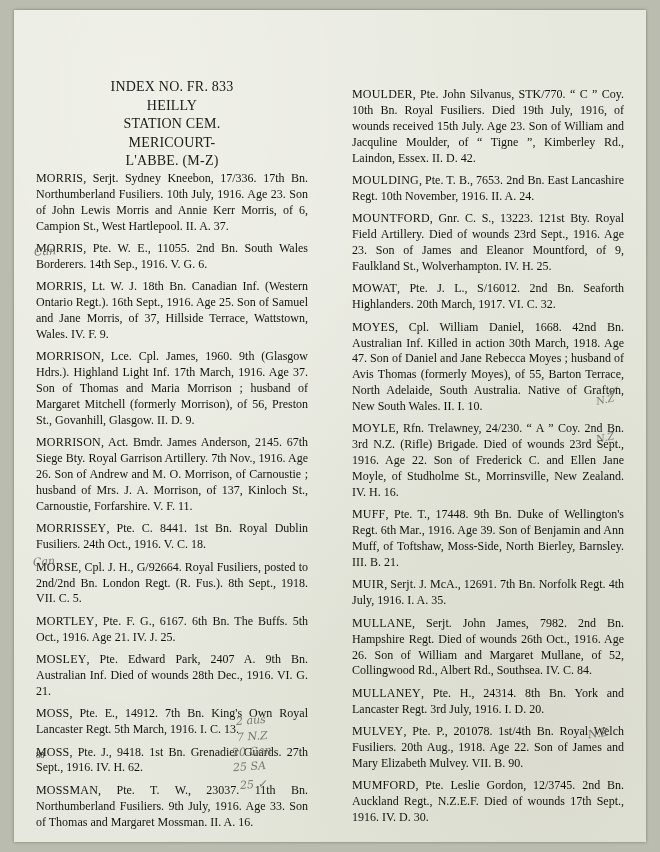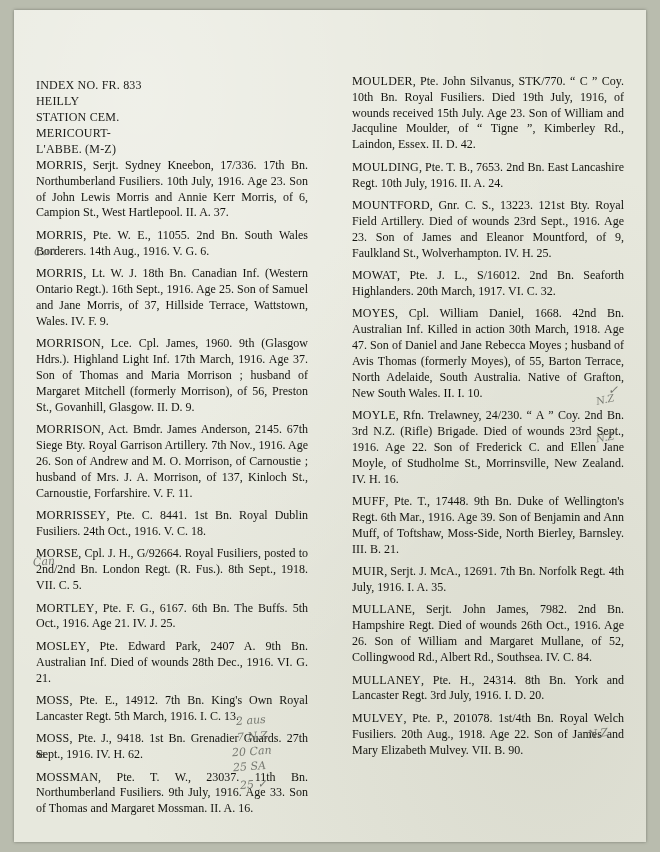--- a/index.html
+++ b/index.html
@@ -43,22 +43,22 @@
     width: 272px;
     flex: 0 0 272px;
   }
   .col-right {
     width: 272px;
     flex: 0 0 272px;
     margin-left: 44px;
   }
   .header-block {
     width: 272px;
-    text-align: left;
-    font-size: 12px;
+    text-align: center;
+    font-size: 14px;
     line-height: 1.33;
     letter-spacing: 0.2px;
     color: #1c1c18;
     font-variant: small-caps;
     text-transform: uppercase;
   }
   .header-block div {
     white-space: nowrap;
   }
   .entry {
@@ -132,45 +132,46 @@
         <div>MERICOURT-</div>
         <div>L'ABBE.   (M-Z)</div>
       </div>
       <div class="firstentry"></div>
     </div>
 
     <div class="columns">
 
       <div class="col-left">
         <div class="entry"><span class="nm">MORRIS</span><span>, Serjt. Sydney Kneebon, 17/336.   17th Bn. Northumberland Fusiliers.   10th July, 1916.   Age 23.   Son of John Lewis Morris and Annie Kerr Morris, of 6, Campion St., West Hartlepool.   II.   A.   37.</span></div>
-        <div class="entry"><span class="nm">MORRIS</span><span>, Pte. W. E., 11055.   2nd Bn. South Wales Borderers.   14th Aug., 1916.   V.   G.   6.</span></div>
+        <div class="entry"><span class="nm">MORRIS</span><span>, Pte. W. E., 11055.   2nd Bn. South Wales Borderers.   14th Sep., 1916.   V.   G.   6.</span></div>
         <div class="entry"><span class="nm">MORRIS</span><span>, Lt. W. J.   18th Bn. Canadian Inf. (Western Ontario Regt.).   16th Sept., 1916.   Age 25.   Son of Samuel and Jane Morris, of 37, Hillside Terrace, Wattstown, Wales.   IV.   F.   9.</span></div>
         <div class="entry"><span class="nm">MORRISON</span><span>, Lce. Cpl. James, 1960.   9th (Glasgow Hdrs.). Highland Light Inf.   17th March, 1916.   Age 37.   Son of Thomas and Maria Morrison ; husband of Margaret Mitchell (formerly Morrison), of 56, Preston St., Govanhill, Glasgow.   II.   D.   9.</span></div>
         <div class="entry"><span class="nm">MORRISON</span><span>, Act. Bmdr. James Anderson, 2145.   67th Siege Bty. Royal Garrison Artillery.   7th Nov., 1916.   Age 26.   Son of Andrew and M. O. Morrison, of Carnoustie ; husband of Mrs. J. A. Morrison, of 137, Kinloch St., Carnoustie, Forfarshire.   V.   F.   11.</span></div>
         <div class="entry"><span class="nm">MORRISSEY</span><span>, Pte. C. 8441.   1st Bn. Royal Dublin Fusiliers.   24th Oct., 1916.   V.   C.   18.</span></div>
         <div class="entry"><span class="nm">MORSE</span><span>, Cpl. J. H., G/92664.   Royal Fusiliers, posted to 2nd/2nd Bn. London Regt. (R. Fus.).   8th Sept., 1918.   VII.   C.   5.</span></div>
         <div class="entry"><span class="nm">MORTLEY</span><span>, Pte. F. G., 6167.   6th Bn. The Buffs.   5th Oct., 1916.   Age 21.   IV.   J.   25.</span></div>
         <div class="entry"><span class="nm">MOSLEY</span><span>, Pte. Edward Park, 2407 A.   9th Bn. Australian Inf.   Died of wounds 28th Dec., 1916.   VI.   G.   21.</span></div>
         <div class="entry"><span class="nm">MOSS</span><span>, Pte. E., 14912.   7th Bn. King's Own Royal Lancaster Regt.   5th March, 1916.   I.   C.   13.</span></div>
         <div class="entry"><span class="nm">MOSS</span><span>, Pte. J., 9418.   1st Bn. Grenadier Guards.   27th Sept., 1916.   IV.   H.   62.</span></div>
         <div class="entry"><span class="nm">MOSSMAN</span><span>, Pte. T. W., 23037.   11th Bn. Northumberland Fusiliers.   9th July, 1916.   Age 33.   Son of Thomas and Margaret Mossman.   II.   A.   16.</span></div>
       </div>
 
       <div class="col-right" style="margin-top:-84px;">
         <div class="entry"><span class="nm">MOULDER</span><span>, Pte. John Silvanus, STK/770.   “ C ” Coy. 10th Bn. Royal Fusiliers.   Died 19th July, 1916, of wounds received 15th July.   Age 23.   Son of William and Jacquline Moulder, of “ Tigne ”, Kimberley Rd., Laindon, Essex.   II.   D.   42.</span></div>
-        <div class="entry"><span class="nm">MOULDING</span><span>, Pte. T. B., 7653.   2nd Bn. East Lancashire Regt.   10th July, 1916.   II.   A.   24.</span></div>
+        <div class="entry"><span class="nm">MOULDING</span><span>, Pte. T. B., 7653.   2nd Bn. East Lancashire Regt.   10th November, 1916.   II.   A.   24.</span></div>
         <div class="entry"><span class="nm">MOUNTFORD</span><span>, Gnr. C. S., 13223.   121st Bty. Royal Field Artillery.   Died of wounds 23rd Sept., 1916.   Age 23.   Son of James and Eleanor Mountford, of 9, Faulkland St., Wolverhampton.   IV.   H.   25.</span></div>
         <div class="entry"><span class="nm">MOWAT</span><span>, Pte. J. L., S/16012.   2nd Bn. Seaforth Highlanders.   20th March, 1917.   VI.   C.   32.</span></div>
         <div class="entry"><span class="nm">MOYES</span><span>, Cpl. William Daniel, 1668.   42nd Bn. Australian Inf.   Killed in action 30th March, 1918.   Age 47.   Son of Daniel and Jane Rebecca Moyes ; husband of Avis Thomas (formerly Moyes), of 55, Barton Terrace, North Adelaide, South Australia.   Native of Grafton, New South Wales.   II.   I.   10.</span></div>
         <div class="entry"><span class="nm">MOYLE</span><span>, Rfn. Trelawney, 24/230.   “ A ” Coy. 2nd Bn. 3rd N.Z. (Rifle) Brigade.   Died of wounds 23rd Sept., 1916.   Age 22.   Son of Frederick C. and Ellen Jane Moyle, of Studholme St., Morrinsville, New Zealand.   IV.   H.   16.</span></div>
         <div class="entry"><span class="nm">MUFF</span><span>, Pte. T., 17448.   9th Bn. Duke of Wellington's Regt.   6th Mar., 1916.   Age 39.   Son of Benjamin and Ann Muff, of Toftshaw, Moss-Side, North Bierley, Barnsley.   III.   B.   21.</span></div>
         <div class="entry"><span class="nm">MUIR</span><span>, Serjt. J. McA., 12691.   7th Bn. Norfolk Regt.   4th July, 1916.   I.   A.   35.</span></div>
         <div class="entry"><span class="nm">MULLANE</span><span>, Serjt. John James, 7982.   2nd Bn. Hampshire Regt.   Died of wounds 26th Oct., 1916.   Age 26.   Son of William and Margaret Mullane, of 52, Collingwood Rd., Albert Rd., Southsea.   IV.   C.   84.</span></div>
         <div class="entry"><span class="nm">MULLANEY</span><span>, Pte. H., 24314.   8th Bn. York and Lancaster Regt.   3rd July, 1916.   I.   D.   20.</span></div>
         <div class="entry"><span class="nm">MULVEY</span><span>, Pte. P., 201078.   1st/4th Bn. Royal Welch Fusiliers.   20th Aug., 1918.   Age 22.   Son of James and Mary Elizabeth Mulvey.   VII.   B.   90.</span></div>
+        <div class="entry"><span class="nm">MUMFORD</span><span>, Pte. Leslie Gordon, 12/3745.   2nd Bn. Auckland Regt., N.Z.E.F.   Died of wounds 17th Sept., 1916.   IV.   D.   30.</span></div>
       </div>
 
     </div>
 
   </div>
 
   <div class="page-number">88</div>
 </div>
 
 <div class="pencil p-can1">Can</div>

